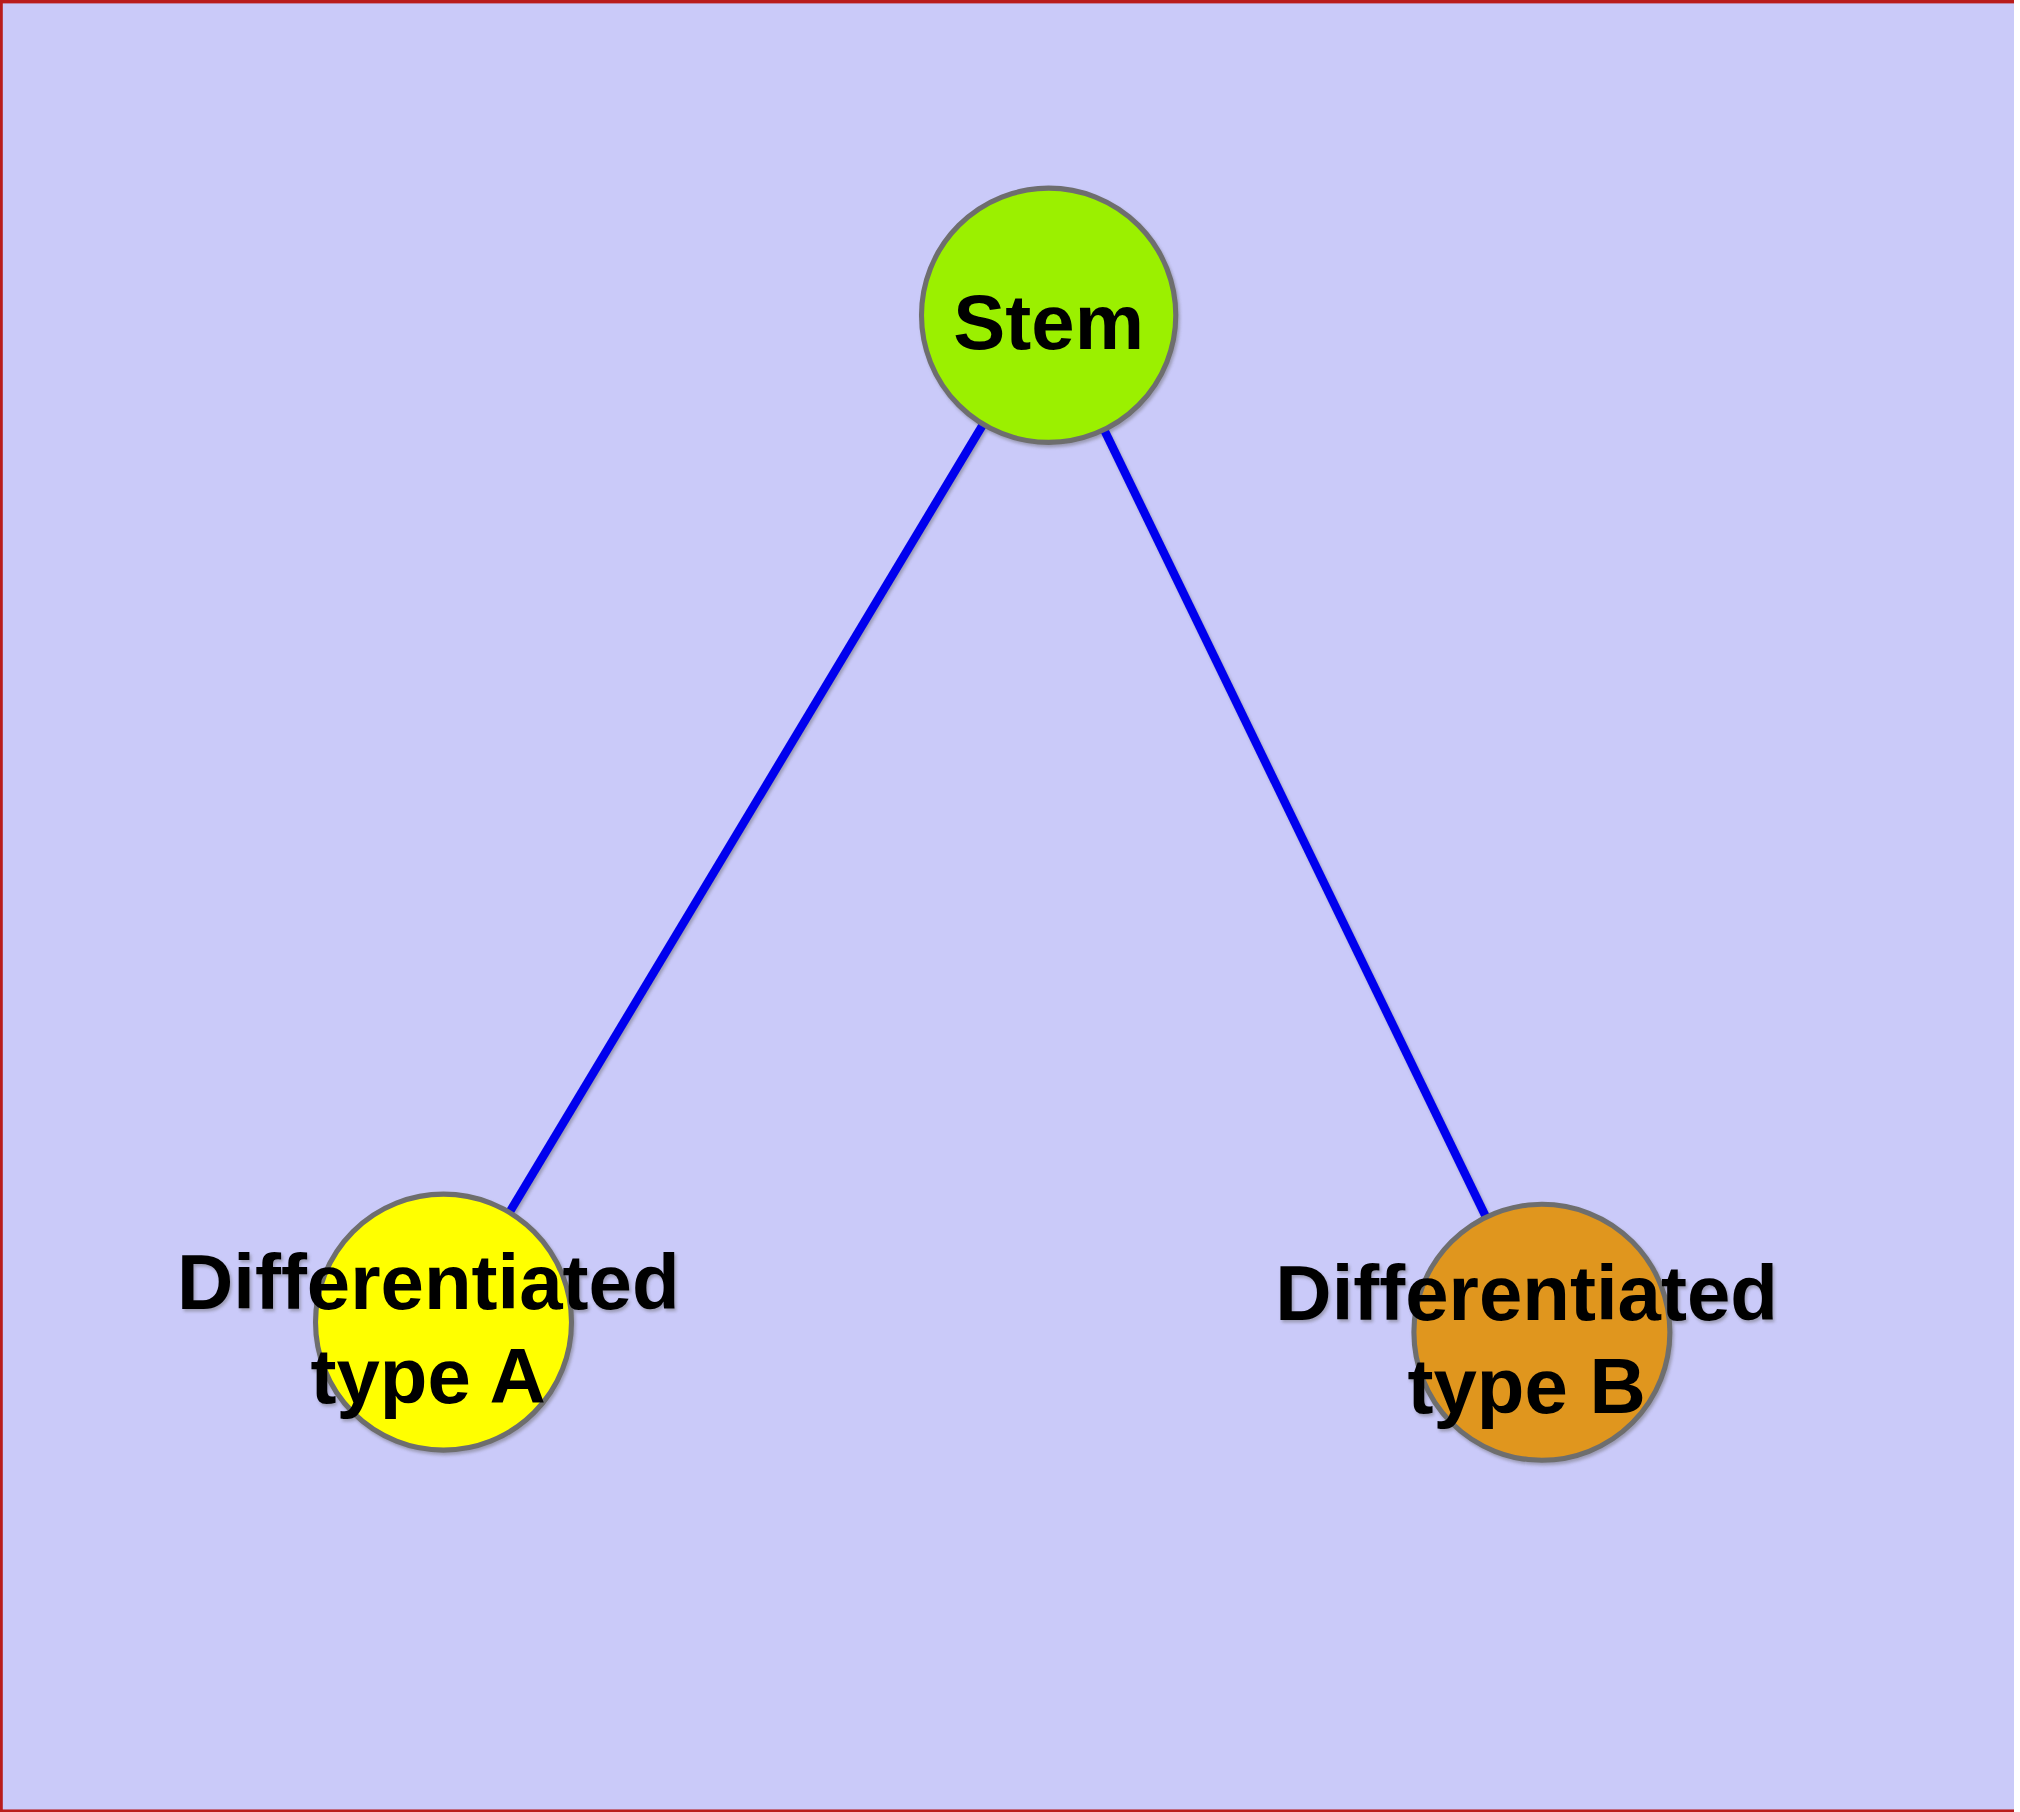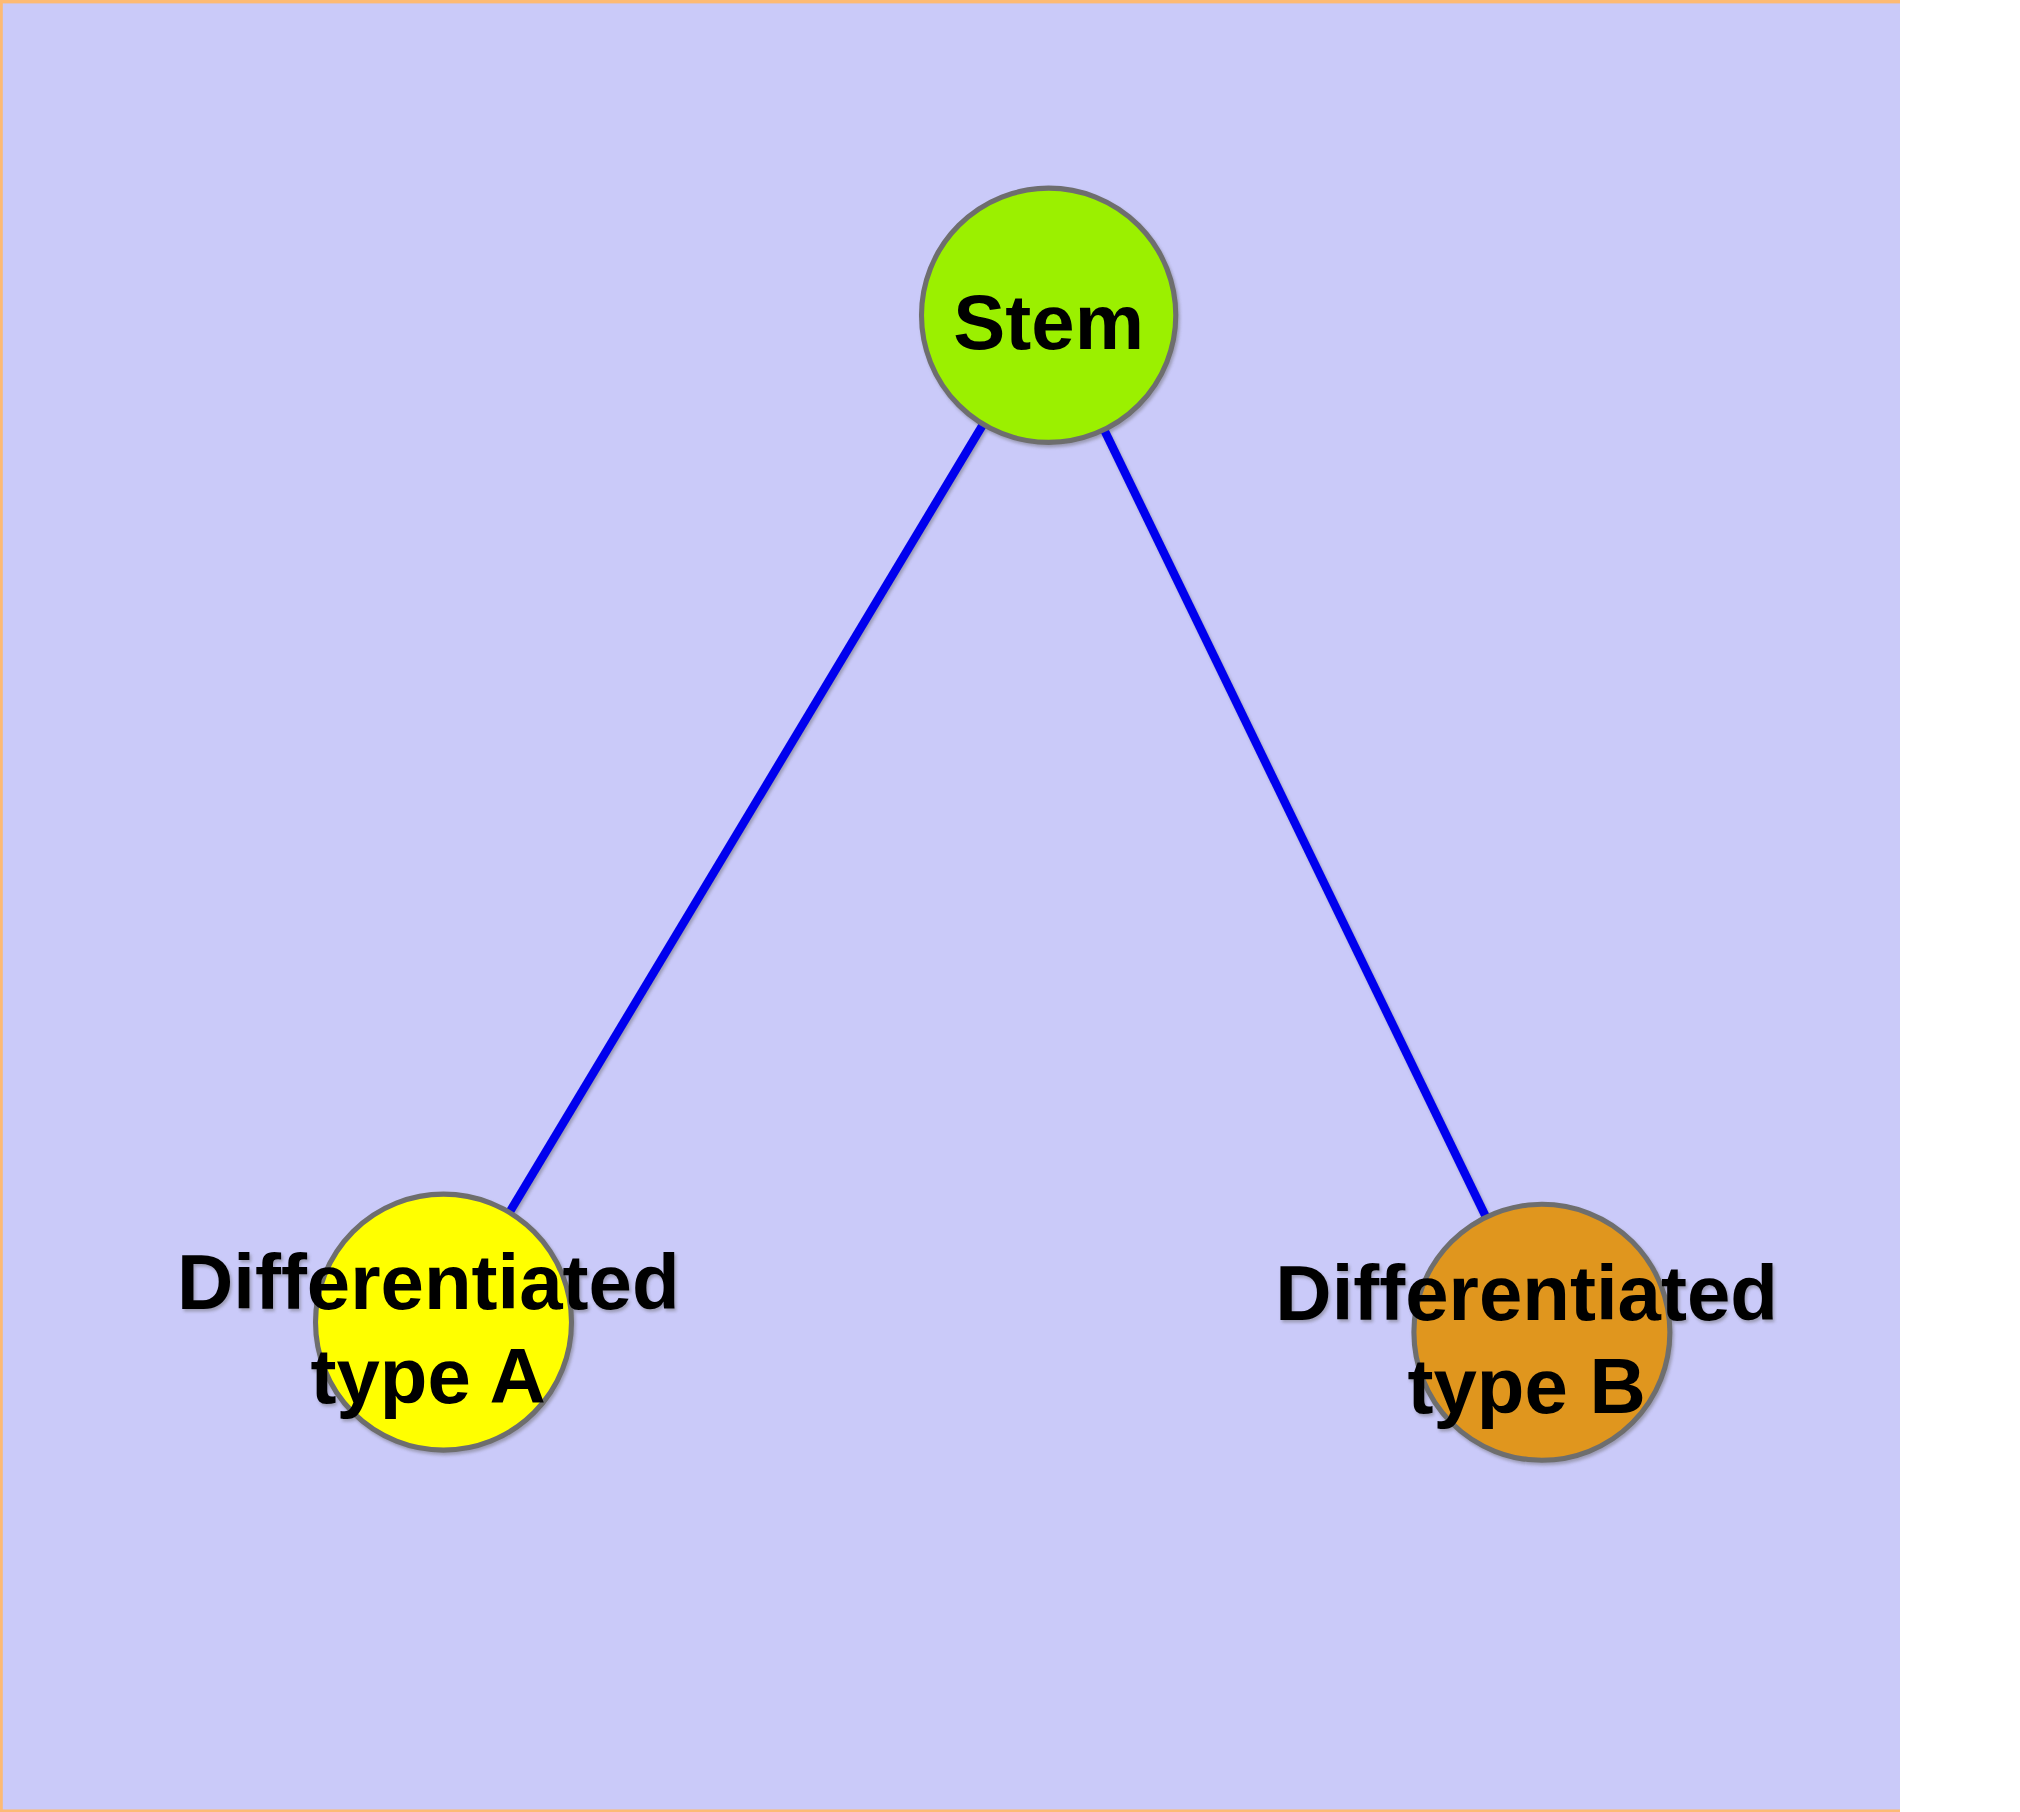--- a/index.html
+++ b/index.html
@@ -3,25 +3,24 @@
 <meta charset="utf-8">
 <style>
   html, body {
     margin: 0;
     padding: 0;
     background: #ffffff;
     font-family: "Liberation Sans", sans-serif;
   }
   .page {
     position: relative;
-    width: 1856px;
+    width: 2014px;
     height: 1812px;
-    background: #fdba74;
+    background: #b91c1c;
     overflow: hidden;
-    padding-left: 44px;
   }
   svg.graph {
     position: absolute;
     left: 0;
     top: 0;
     display: block;
   }
   .graph-group {
     filter: drop-shadow(2px 3px 2px rgba(100,100,100,0.45));
   }

